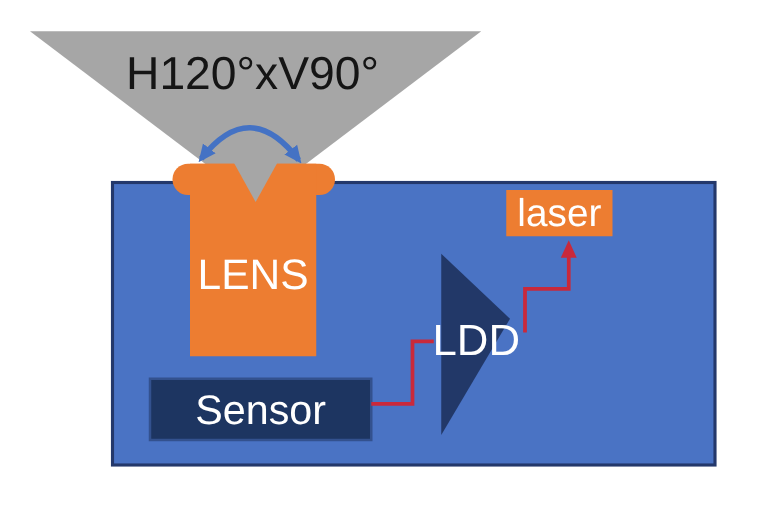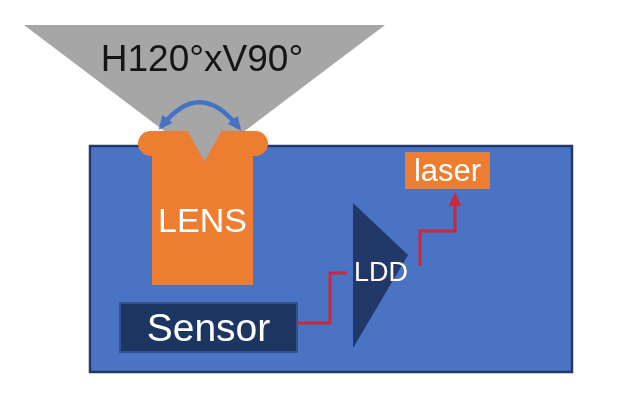--- a/index.html
+++ b/index.html
@@ -16,22 +16,22 @@
     display:flex;align-items:center;justify-content:center;
     white-space:nowrap;
     line-height:1;
     user-select:none;
     text-align:center;
   }
   .label-dark{color:var(--text_dark,#151515);}
   .label-light{color:var(--text_light,#ffffff);border-radius:13px;}
   #fov-label{left:98px;top:37px;width:208px;height:42px;font-size:37px;}
   #lens-label{left:152px;top:199px;width:101px;height:42px;font-size:34px;}
-  #ldd-label{left:344px;top:251px;width:74px;height:42px;font-size:27px;}
-  #sensor-label{left:120px;top:303px;width:177px;height:49px;font-size:39px;}
+  #ldd-label{left:344px;top:251px;width:74px;height:42px;font-size:35px;}
+  #sensor-label{left:120px;top:303px;width:177px;height:49px;font-size:33px;}
   #laser-label{left:405px;top:152px;width:85px;height:37px;font-size:31px;}
 </style>
 </head>
 <body>
 
 <div id="stage">
 
   <svg id="shapes" width="622" height="406" viewBox="0 0 622 406">
     <defs>
       <marker id="red-arrow" markerUnits="userSpaceOnUse" markerWidth="14" markerHeight="14" viewBox="0 0 11 10" refX="8" refY="5" orient="auto">

